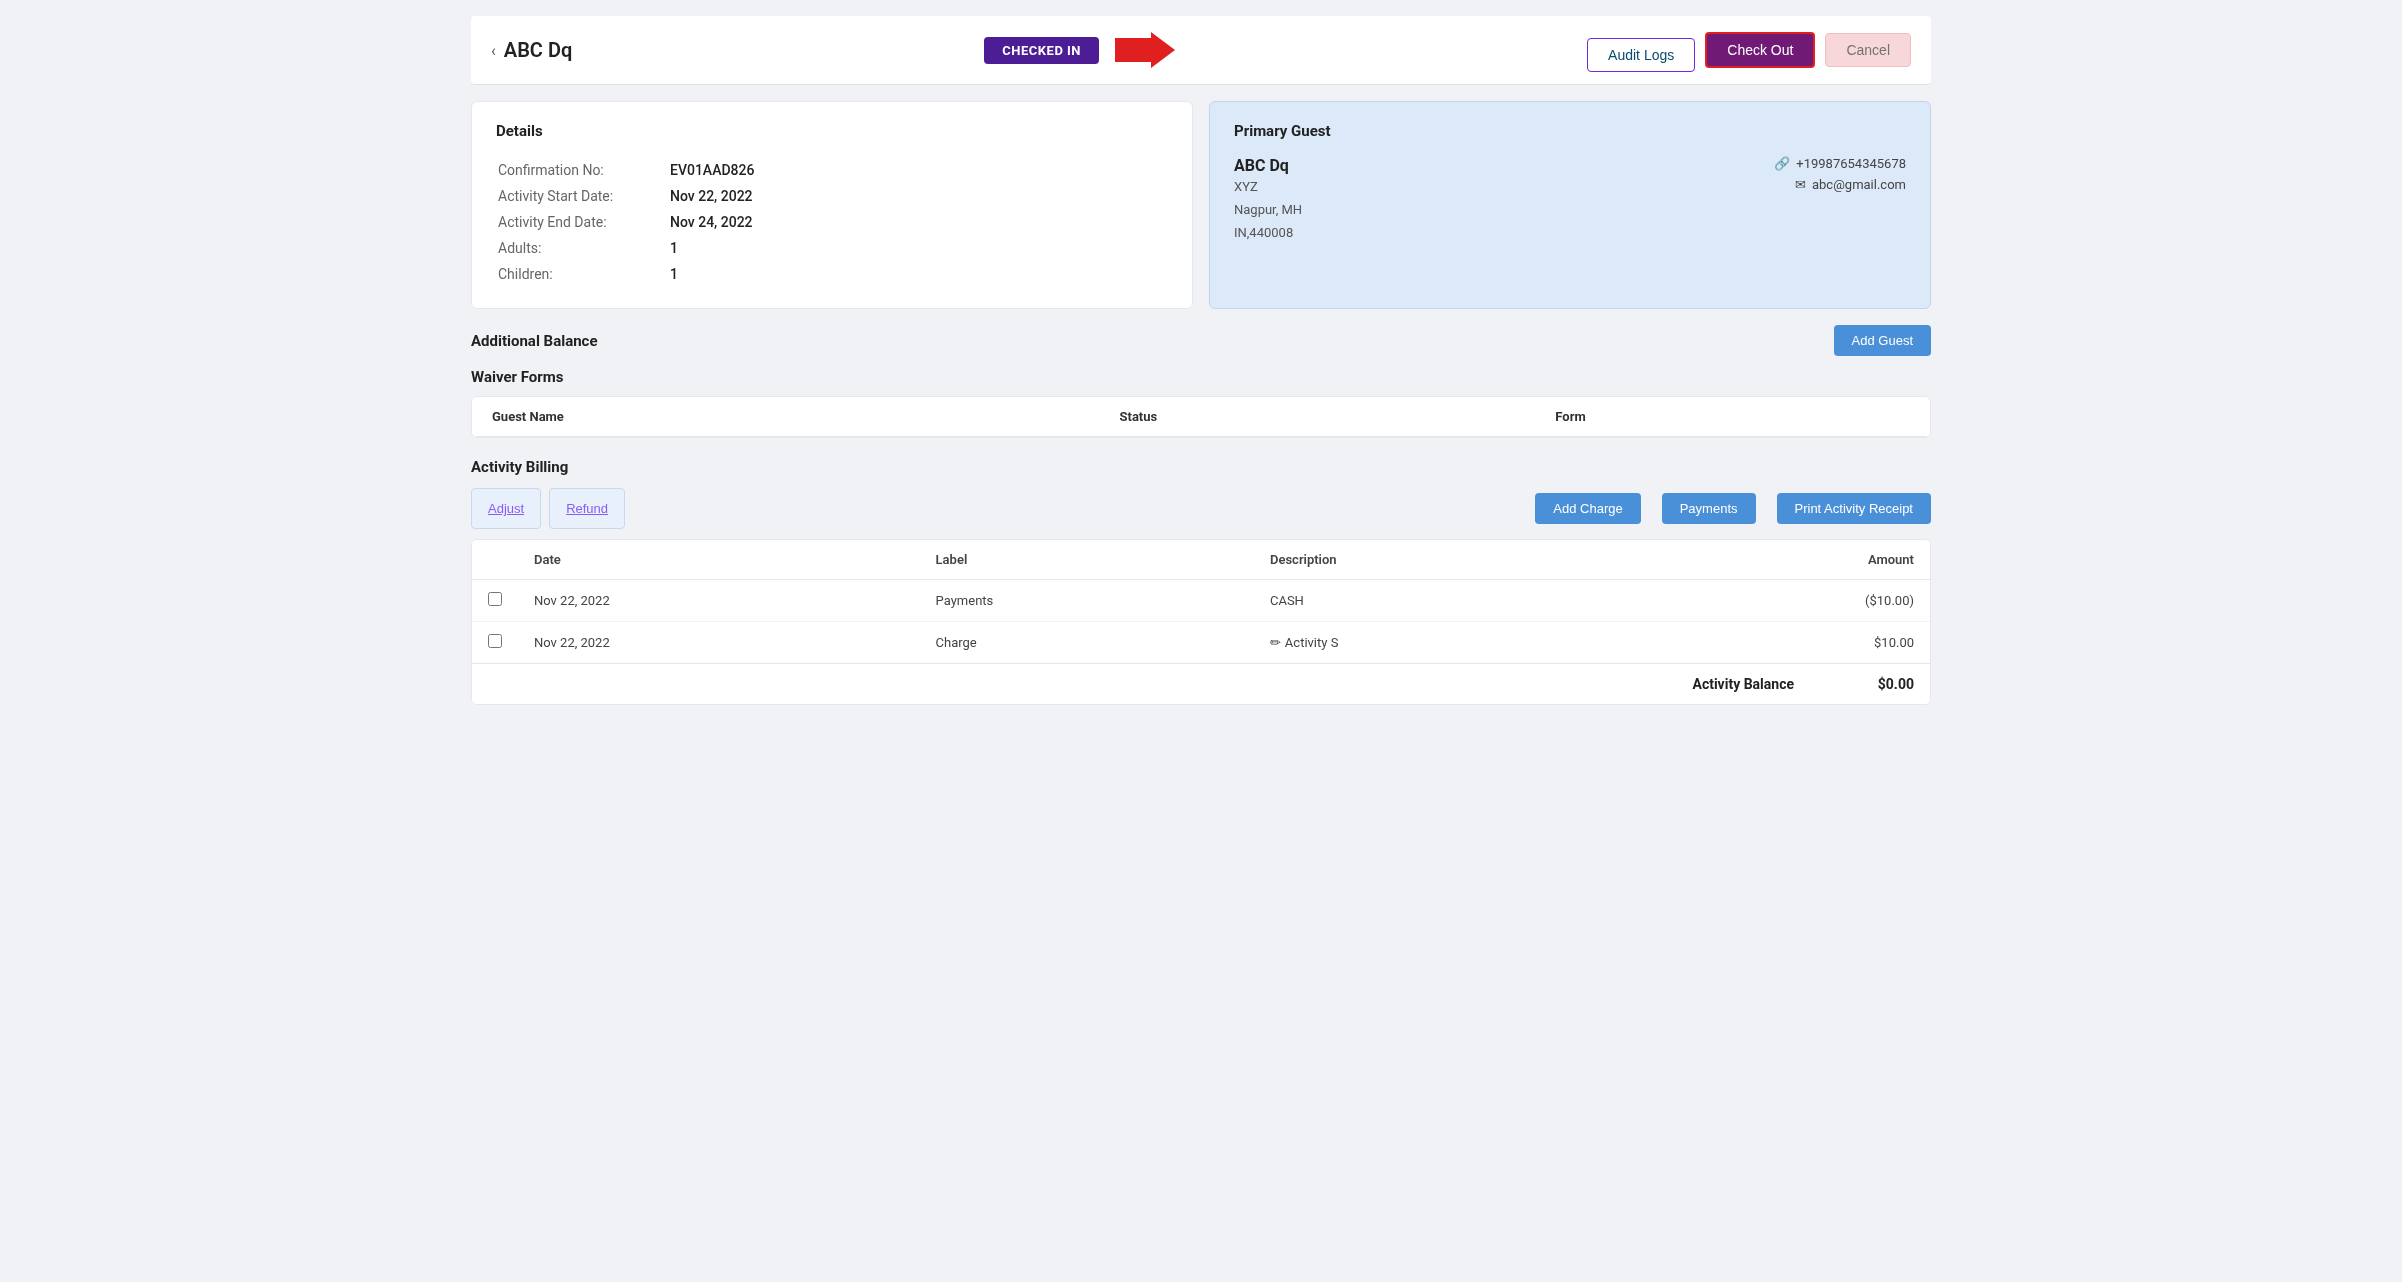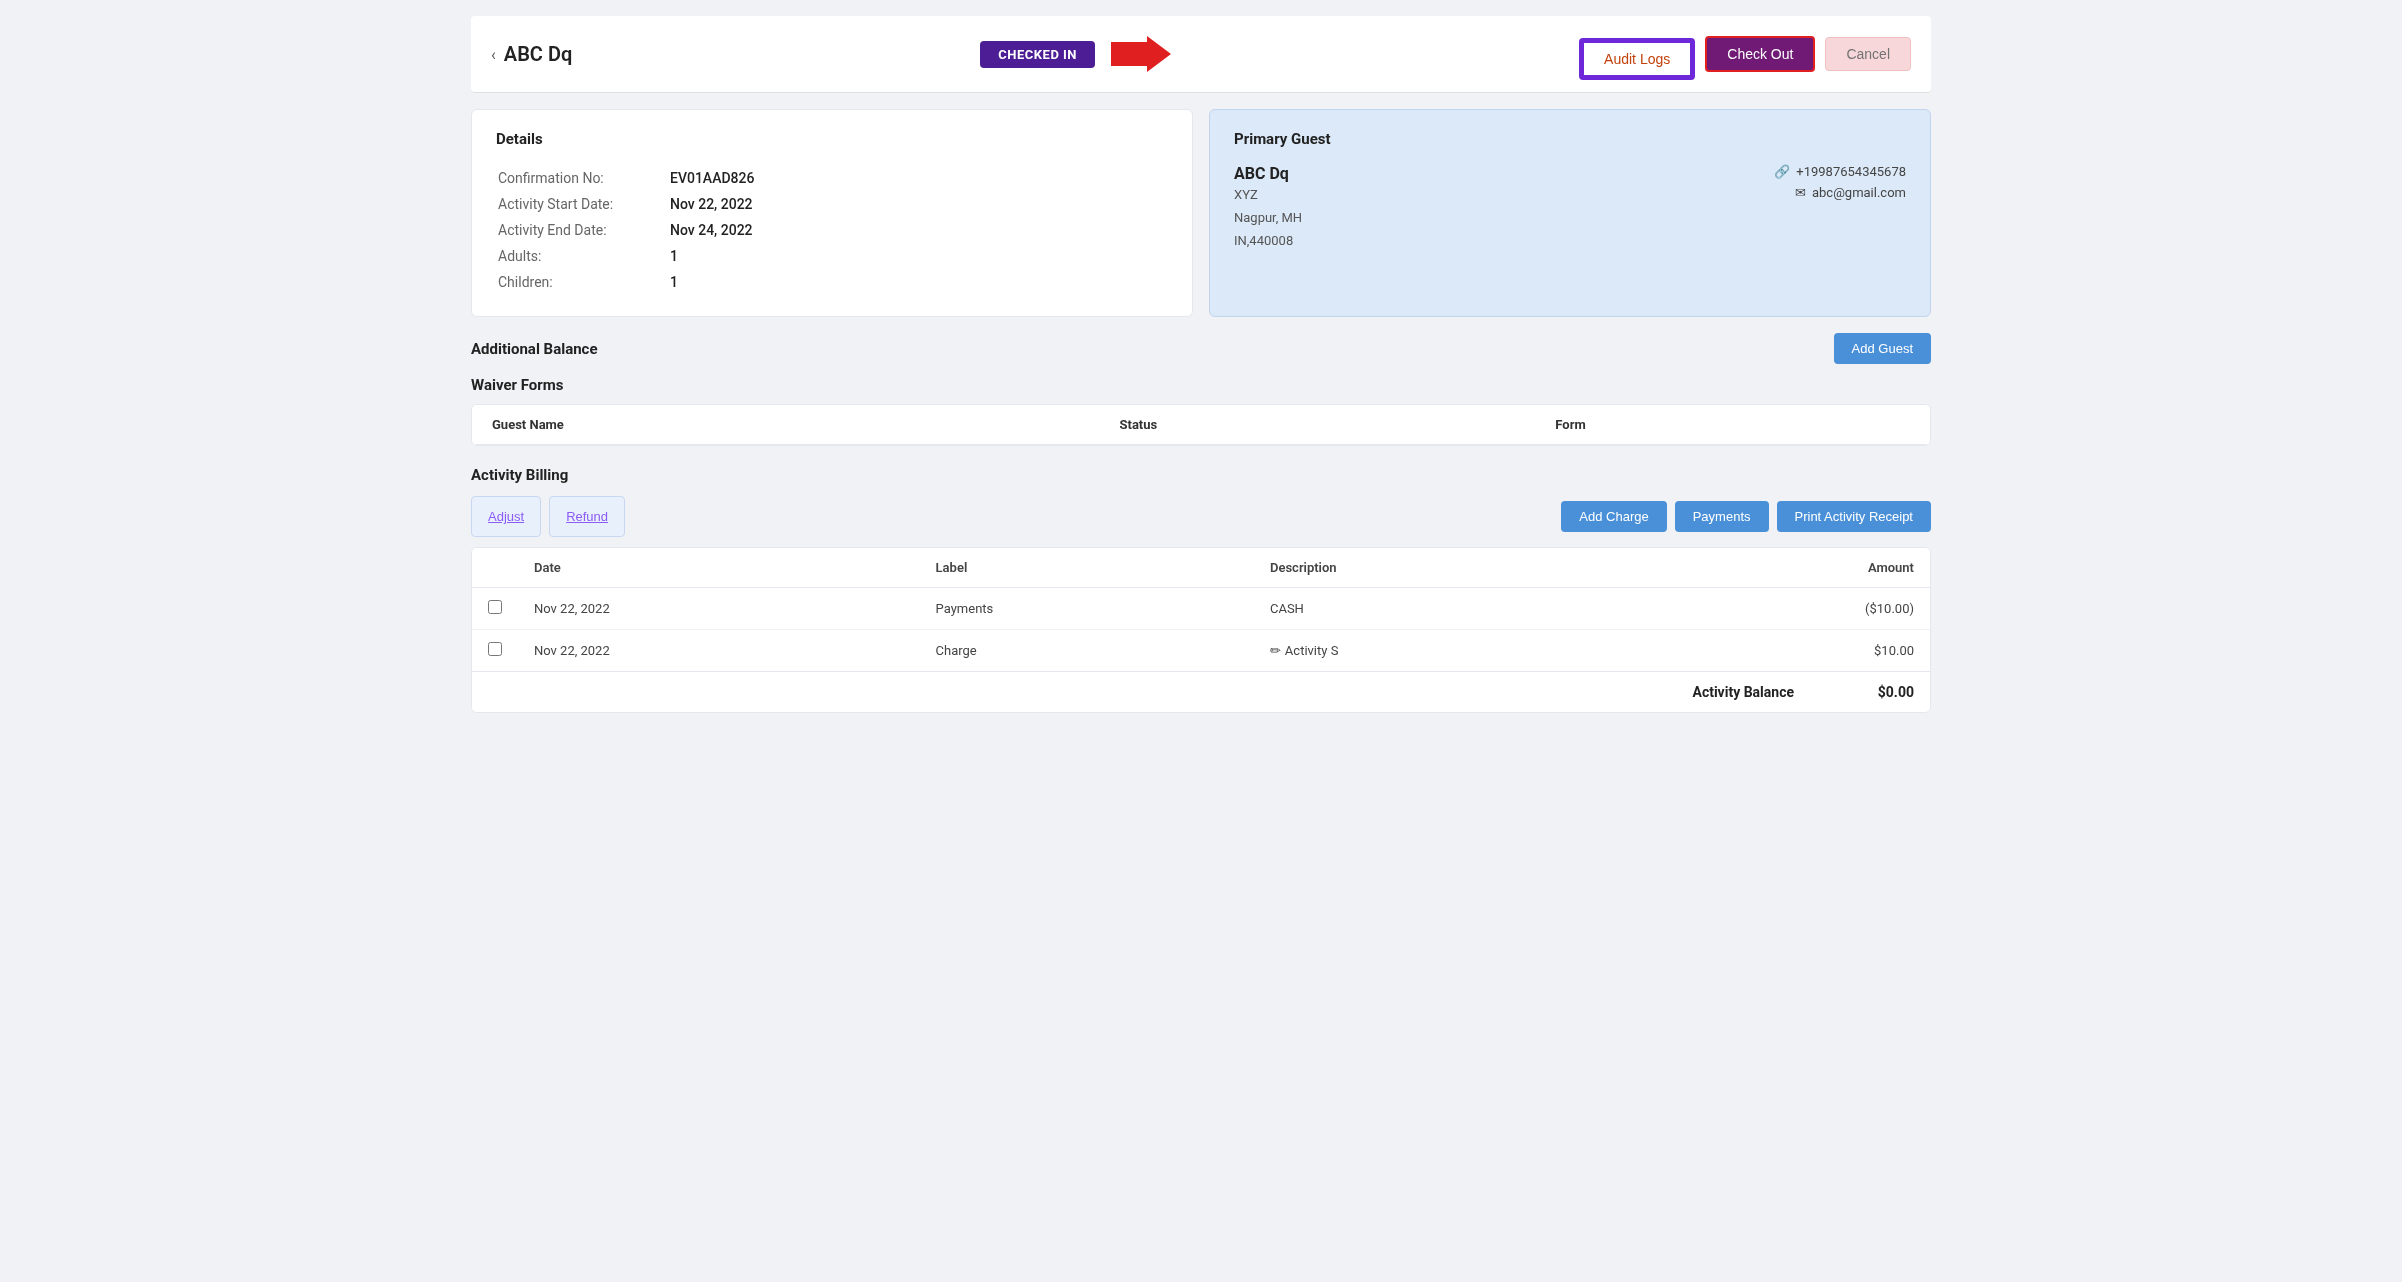--- a/index.html
+++ b/index.html
@@ -75,22 +75,22 @@
       padding: 8px 20px;
       border-radius: 4px;
       font-size: 14px;
       font-weight: 500;
       cursor: pointer;
       border: 1px solid transparent;
     }
 
     .btn-audit {
       background: #fff;
-      color: #c2410c;
-      border: 5px solid #6d28d9;
+      color: #0c4a6e;
+      border: 1px solid #6d28d9;
       margin-top: 10px;
     }
 
     .btn-checkout {
       background: #701a75;
       color: #fff;
       border: 2px solid #e02020;
     }
 
     .btn-cancel {
@@ -330,21 +330,21 @@
       margin-bottom: 10px;
     }
 
     .billing-left-btns {
       display: flex;
       gap: 8px;
     }
 
     .billing-right-btns {
       display: flex;
-      gap: 8px;
+      gap: 21px;
     }
   </style>
 </head>
 <body>
 
 <div class="page-container">
 
   <div class="header">
     <div class="header-left">
       <span class="back-arrow">‹</span>

